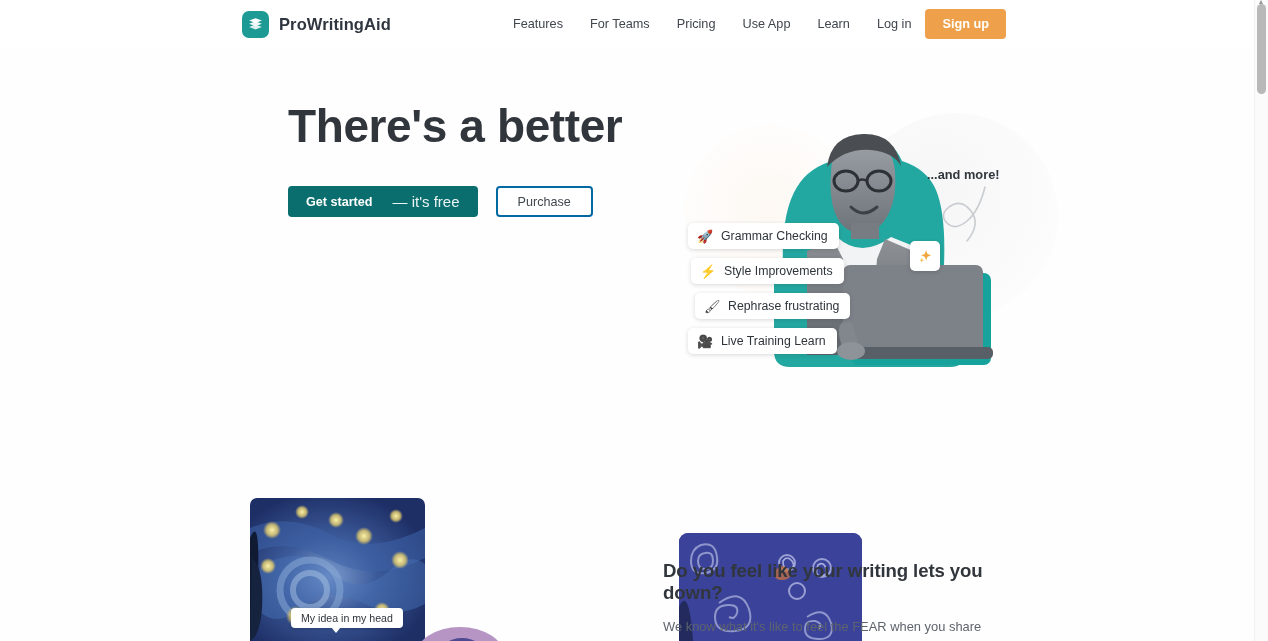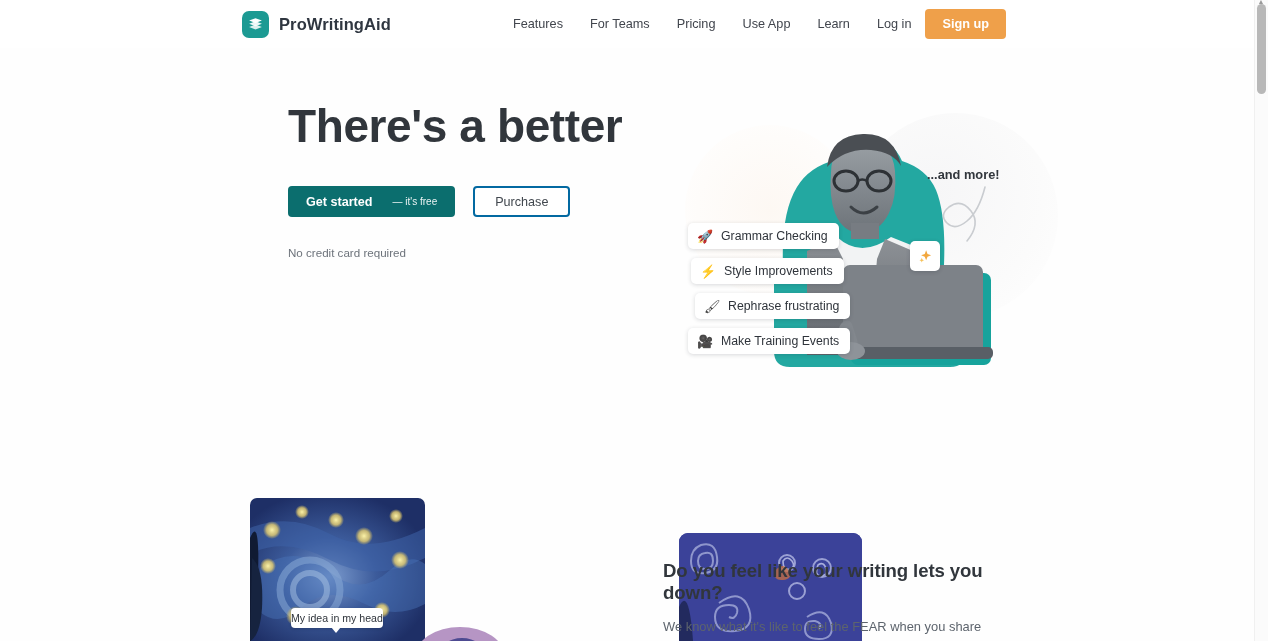--- a/index.html
+++ b/index.html
@@ -74,21 +74,21 @@
   .hero-actions { margin-top: 31px; display: flex; align-items: center; gap: 18px; }
   .btn-primary {
     background: #0b6e6e; color: #ffffff;
     border: none; border-radius: 4px;
     padding: 0 18px; height: 31px;
     font-size: 12.6px; cursor: pointer;
     display: flex; align-items: center; gap: 20px;
     font-family: "Liberation Sans", sans-serif;
   }
   .btn-primary .strong { font-weight: bold; }
-  .btn-primary .light { font-size: 10px; opacity: .92; }
+  .btn-primary .light { font-size: 15px; opacity: .92; }
   .btn-outline {
     background: #ffffff; color: #41474e;
     border: 2px solid #0369a1; border-radius: 4px;
     padding: 0 20px; height: 31px;
     font-size: 12.6px; cursor: pointer;
     font-family: "Liberation Sans", sans-serif;
   }
   .hero-note {
     margin-top: 29px; font-size: 11.6px; color: #6d737b;
   }
@@ -166,21 +166,21 @@
     position: absolute; left: 429px; top: 35px;
     width: 183px; height: 108px;
     background: #3b4299;
     border-radius: 9px 9px 0 0;
     overflow: hidden;
   }
   .tooltip {
     position: absolute; left: 41px; top: 110px;
     background: #ffffff;
     border-radius: 4px;
-    padding: 4px 0;
+    padding: 4px 10px;
     font-size: 10.6px; color: #2f343b;
     box-shadow: 0 1px 3px rgba(20,25,35,.22);
     white-space: nowrap;
     z-index: 5;
   }
   .tooltip:after {
     content: ""; position: absolute;
     left: 40px; bottom: -5px;
     border-left: 5px solid transparent;
     border-right: 5px solid transparent;
@@ -254,21 +254,20 @@
     </h1>
 
     <div class="hero-actions">
       <button class="btn-primary">
         <span class="strong">Get started</span>
         <span class="light">— it's free</span>
       </button>
       <button class="btn-outline">Purchase</button>
     </div>
 
-    <p class="hero-note">No credit card required</p>
   </div>
 
   <div class="hero-art">
     <div class="art-blob"></div>
     <div class="art-blob2"></div>
 
     <svg class="art-person" viewBox="0 0 370 300">
       <defs>
         <linearGradient id="gray1" x1="0" y1="0" x2="0" y2="1">
           <stop offset="0%" stop-color="#8d9196"></stop>
@@ -313,21 +312,21 @@
       <div class="chip chip-2">
         <span class="chip-icon">⚡</span>
         <span class="chip-label">Style Improvements</span>
       </div>
       <div class="chip chip-3">
         <span class="chip-icon">🖌</span>
         <span class="chip-label">Rephrase frustrating</span>
       </div>
       <div class="chip chip-4">
         <span class="chip-icon">🎥</span>
-        <span class="chip-label">Make Training Events</span>
+        <span class="chip-label">Live Training Learn</span>
       </div>
     </div>
 
     <div class="sparkle-badge">
       <svg width="15" height="15" viewBox="0 0 24 24">
         <path d="M13 2 l2.2 6 L21 10 l-5.8 2.2 L13 18 l-2.2 -5.8 L5 10 l5.8 -2 z" fill="#f2a73d"></path>
         <path d="M6 14 l1 2.6 L9.6 18 L7 19 l-1 2.6 L5 19 l-2.6 -1 L5 16.6 z" fill="#f6c25a"></path>
       </svg>
     </div>
 

